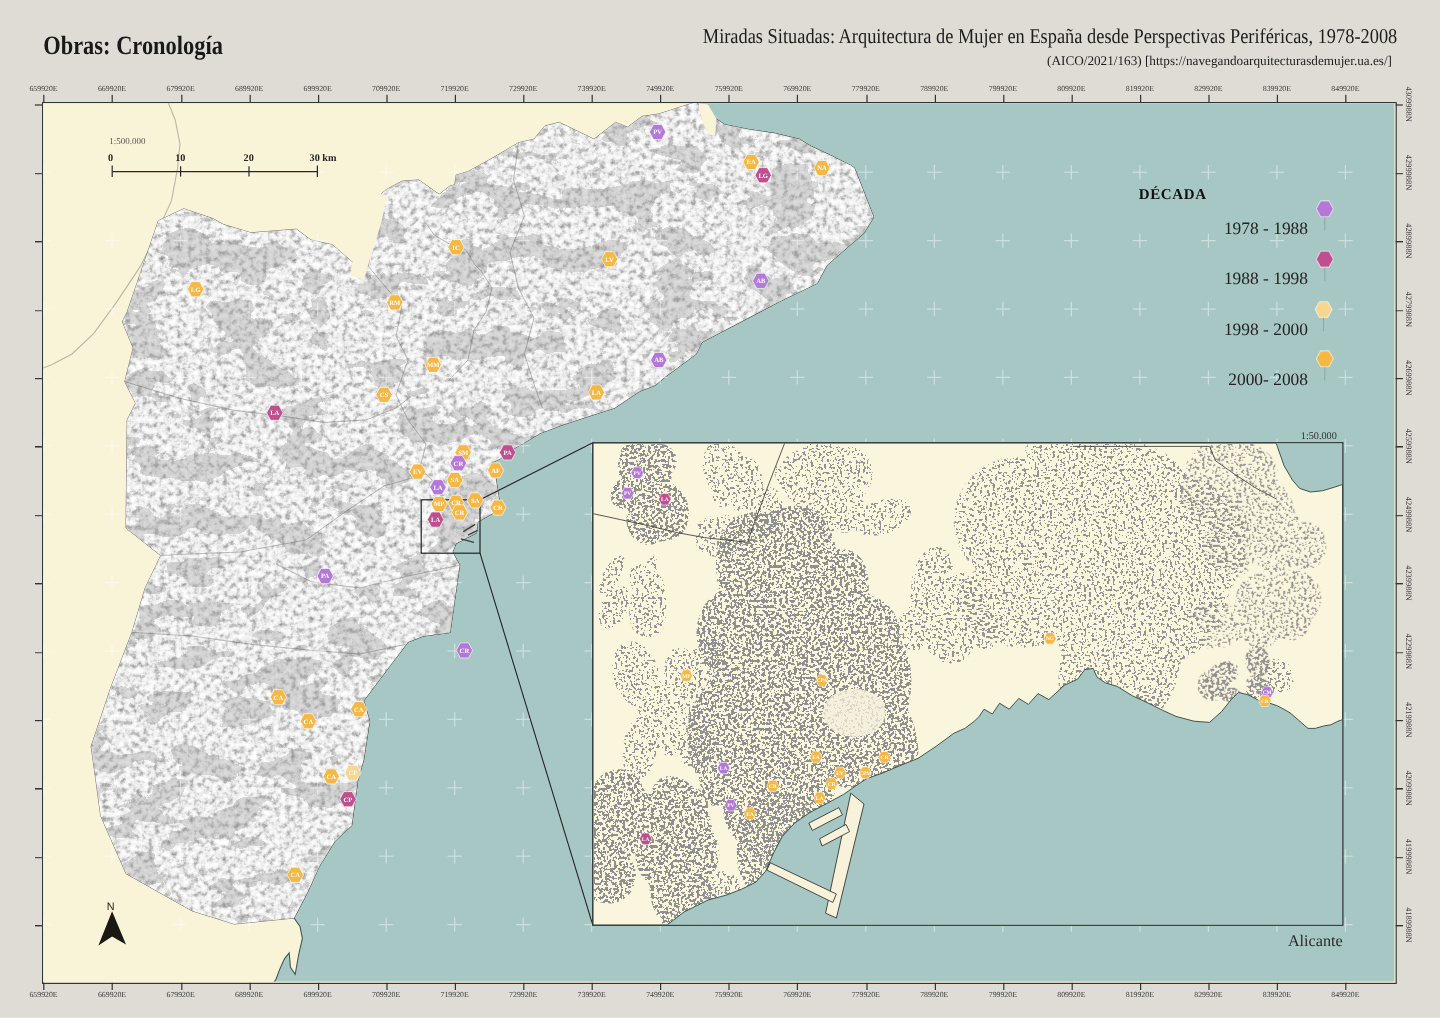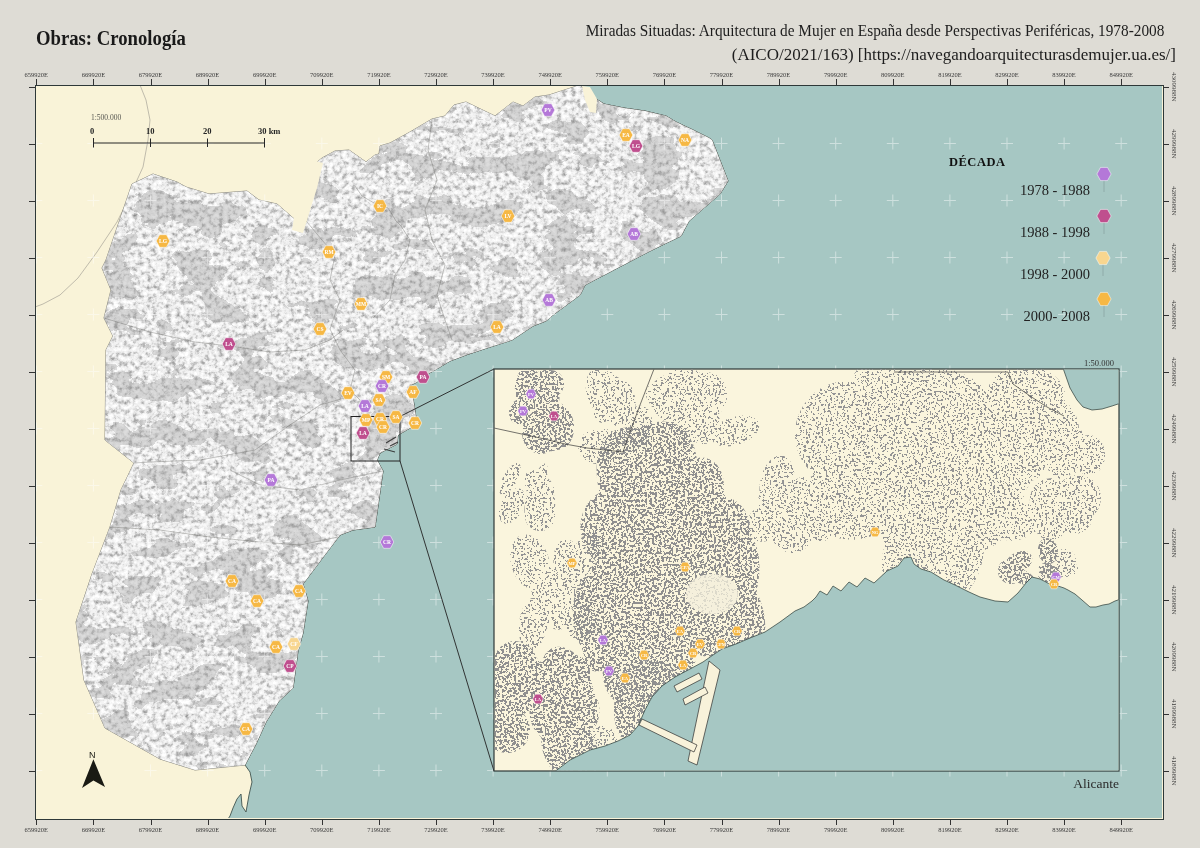--- a/index.html
+++ b/index.html
@@ -1,20 +1,20 @@
 <!DOCTYPE html>
 <html><head>
 <meta charset="utf-8">
 <style>
   html,body{margin:0;padding:0;}
   body{width:1200px;height:848px;background:#dedcd5;font-family:"Liberation Serif",serif;position:relative;overflow:hidden;}
   .abs{position:absolute;}
   #title{left:36px;top:25px;font-size:22px;font-weight:bold;color:#191919;transform:scaleX(0.85);transform-origin:0 0;white-space:nowrap;}
   #rt1{right:36px;top:20px;font-size:17.5px;color:#1d1d1d;transform:scaleX(0.875);transform-origin:100% 0;white-space:nowrap;}
-  #rt2{right:24px;top:45px;font-size:17px;color:#1d1d1d;transform:scaleX(1);transform-origin:100% 0;white-space:nowrap;}
+  #rt2{right:40px;top:45px;font-size:11px;color:#1d1d1d;transform:scaleX(1);transform-origin:100% 0;white-space:nowrap;}
   #frame{left:35px;top:85px;width:1127px;height:733px;border:1px solid #2e3838;background:#f9f3d8;}
 </style>
 </head>
 <body>
 <div id="title" class="abs">Obras: Cronología</div>
 <div id="rt1" class="abs">Miradas Situadas: Arquitectura de Mujer en España desde Perspectivas Periféricas, 1978-2008</div>
 <div id="rt2" class="abs">(AICO/2021/163) [https://navegandoarquitecturasdemujer.ua.es/]</div>
 
 <div id="frame" class="abs"></div>
 <svg id="map" class="abs" style="left:35px;top:85px;" width="1129" height="735" viewBox="35 85 1129 735">

